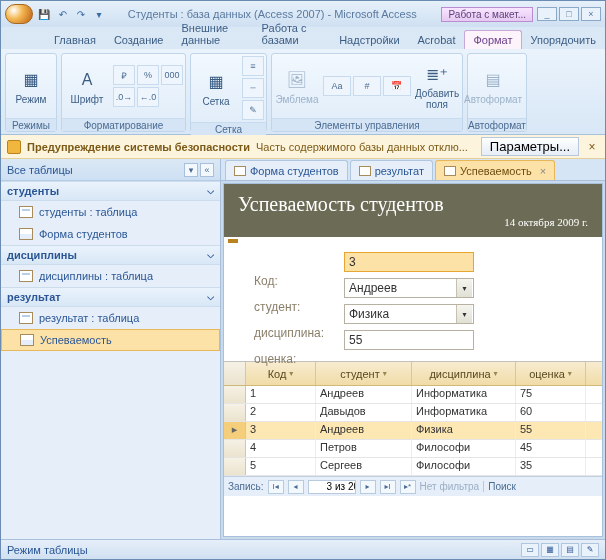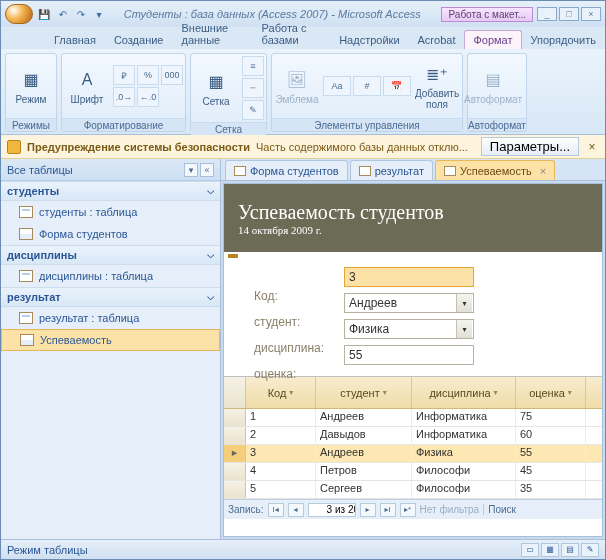--- a/index.html
+++ b/index.html
@@ -4,21 +4,21 @@
 <style>
   * { box-sizing: border-box; margin: 0; padding: 0; }
   body { font-family: "Segoe UI", Tahoma, sans-serif; font-size: 11px; color: #333; background: #cfe2f3; width: 606px; height: 560px; overflow: hidden; }
   .window { width: 606px; height: 560px; border: 1px solid #6a8cb3; display: flex; flex-direction: column; background: linear-gradient(#dbe8f5,#cfe0f2); }
 
   
   .titlebar { height: 26px; display: flex; align-items: center; padding: 0 4px; background: linear-gradient(#e6f0fa,#cfe0f2); }
   .office-btn { width: 28px; height: 20px; border-radius: 10px; background: radial-gradient(circle at 30% 30%, #fff, #f3b64f 40%, #c46b1f 90%); border: 1px solid #a56a20; margin-right: 4px; }
   .qat { display: flex; align-items: center; gap: 2px; }
   .qat .qicon { width: 16px; height: 16px; display: flex; align-items: center; justify-content: center; font-size: 10px; color: #3a6ea5; }
-  .title { flex: 1; text-align: center; color: #5a7aa0; font-size: 11px; overflow: hidden; white-space: nowrap; font-style: italic; }
+  .title { flex: 1; text-align: center; color: #5a7aa0; font-size: 11px; overflow: hidden; white-space: nowrap; }
   .context { background: linear-gradient(#f8e5ff,#e6c9f2); border: 1px solid #b98ed1; padding: 1px 6px; font-size: 10px; color: #60407a; margin: 0 4px; }
   .winbtns { display: flex; gap: 2px; }
   .winbtn { width: 20px; height: 14px; border: 1px solid #8aa8c8; background: #e9f1fb; font-size: 9px; display: flex; align-items: center; justify-content: center; color: #5a7aa0; }
 
   
   .tabstrip { height: 22px; display: flex; align-items: flex-end; padding-left: 44px; gap: 0; background: transparent; }
   .tab { padding: 3px 8px 3px 8px; font-size: 11px; color: #3b5d84; border: 1px solid transparent; border-bottom: none; cursor: default; }
   .tab.active { background: #fdf3fb; border-color: #c7a8d6; color: #6a3f8a; border-top-left-radius: 3px; border-top-right-radius: 3px; }
 
   
@@ -58,34 +58,34 @@
   
   .content { flex: 1; display: flex; flex-direction: column; background: #c9daec; }
   .doc-tabs { height: 22px; background: #d5e5f5; display: flex; align-items: flex-end; padding: 0 4px; gap: 2px; border-bottom: 1px solid #a8c0dc;}
   .dtab { height: 20px; display: flex; align-items: center; gap: 4px; padding: 0 8px; border: 1px solid #b0c6de; border-bottom: none; background: #e6eff9; color: #2a5696; font-size: 11px; border-top-left-radius: 3px; border-top-right-radius: 3px;}
   .dtab.active { background: #fde2a7; border-color: #e7b759; color: #6b4c0f; }
   .dtab .dico { width: 12px; height: 10px; border:1px solid #a88b5a; background:#fff; }
   .dtab .dclose { font-size:11px; color:#888; margin-left:4px;}
 
   .form-area { flex: 1; background: #fff; margin: 2px; border: 1px solid #a8c0dc; display: flex; flex-direction: column; overflow: hidden; }
 
-  .form-header { height: 68px; background: #6b6b56; color: #fff; display: flex; flex-direction: column; justify-content: center; padding: 4px 14px; font-family: Georgia, serif; }
+  .form-header { height: 53px; background: #6b6b56; color: #fff; display: flex; flex-direction: column; justify-content: center; padding: 4px 14px; font-family: Georgia, serif; }
   .form-title { font-size: 20px; }
-  .form-date { font-size: 11px; }
+  .form-date { font-size: 11px; text-align: right; }
 
   .form-body { padding: 12px 8px 8px 30px; background: #fff; position:relative; }
   .ruler-mark { position:absolute; left:4px; top:2px; width:10px; height:6px; border-top:4px solid #b8831f; }
   .frow { display: flex; align-items: center; height: 26px; }
   .flabel { width: 90px; color: #8a7f6a; font-size: 12px; margin-top: 37px; }
   .fval, .fcombo { width: 130px; height: 20px; border: 1px solid #b8b0a0; padding: 2px 4px; background: #fff; font-size: 12px; color: #333; display:flex; align-items:center; justify-content:space-between;}
   .fval.sel { background: #fde2a7; border: 1px solid #e7a531; }
   .fcombo .arrow { width: 16px; height: 18px; background: linear-gradient(#f5f5f0,#e0e0d5); border-left:1px solid #c5c0b0; display:flex; align-items:center; justify-content:center; font-size:8px; margin-right:-3px;}
 
   .datasheet { border-top: 1px solid #c0c0c0; }
-  .ds-head { display: flex; height: 32px; background: linear-gradient(#f8ecd0,#f0dca8); border-bottom: 1px solid #d0b878; }
+  .ds-head { display: flex; height: 24px; background: linear-gradient(#f8ecd0,#f0dca8); border-bottom: 1px solid #d0b878; }
   .ds-head .cell { border-right: 1px solid #d8c898; display:flex; align-items:center; justify-content:center; gap:3px; color:#58491f; font-size:11px;}
   .ds-head .rowh { width: 22px; background: linear-gradient(#f5f1e5,#ebe3ce); }
   .ds-head .arrow { font-size:8px; color:#9a8750;}
   .ds-row { display: flex; height: 18px; border-bottom: 1px solid #e5e5e5; font-size: 11px; }
   .ds-row .rowh { width: 22px; background: linear-gradient(#f5f1e5,#ebe3ce); border-right:1px solid #d8c898; text-align:center; color:#666; padding-top:1px;}
   .ds-row .cell { border-right: 1px solid #ededed; padding: 1px 4px; }
   .ds-row.sel { background: #fde7b3; }
   .ds-row.sel .rowh { background:#f5ce7c; }
   .c-kod{width:70px;} .c-stu{width:96px;} .c-dis{width:104px;} .c-oc{width:70px;}
 

